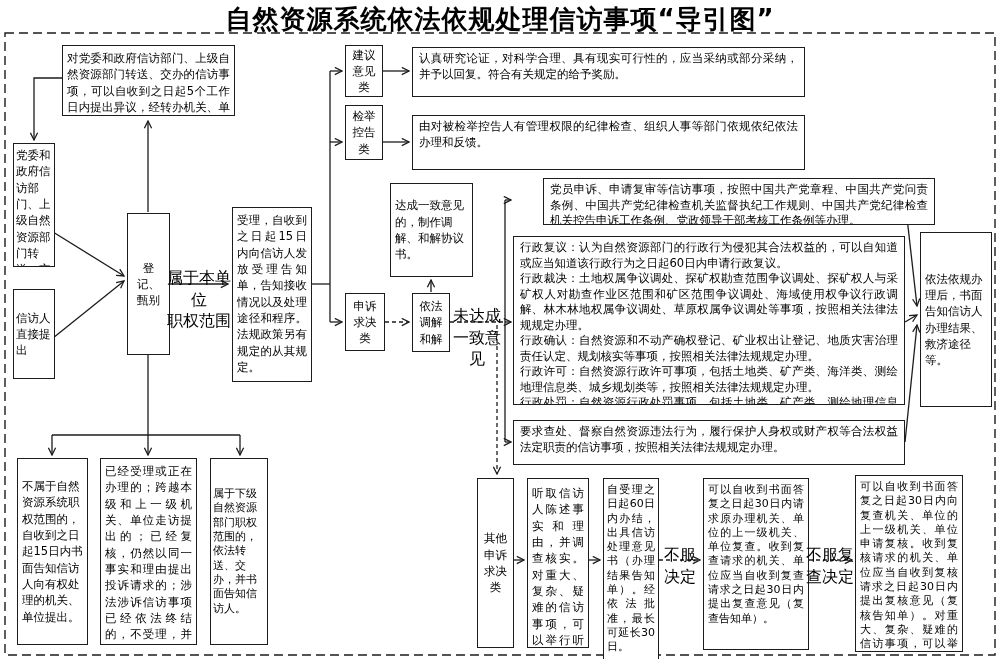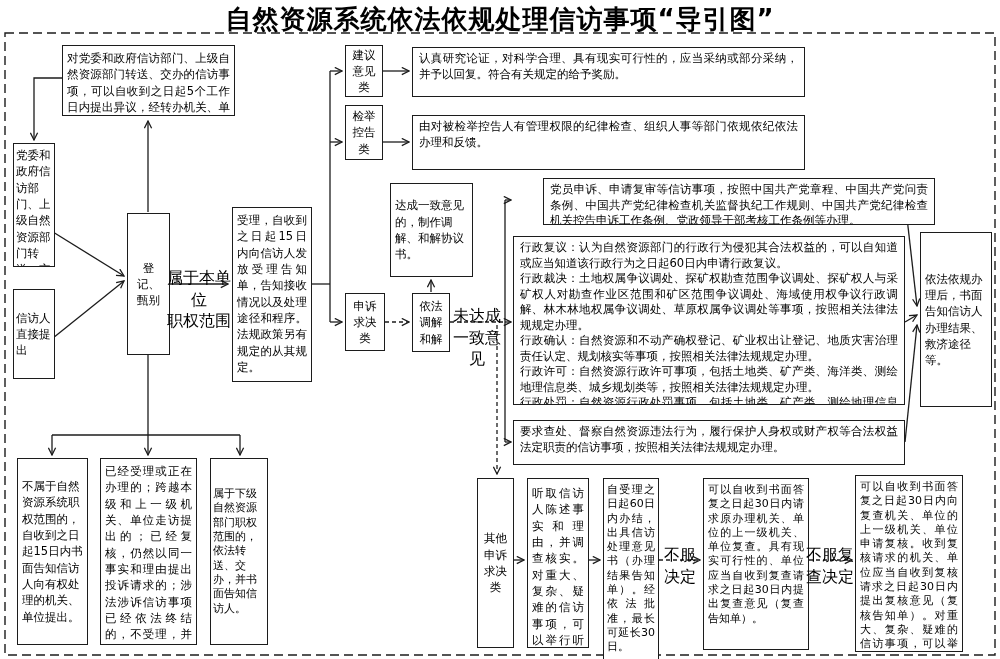--- a/index.html
+++ b/index.html
@@ -120,21 +120,21 @@
   <div class="box ctr jus" style="left:17px;top:458px;width:71px;height:187px;text-align:left;">不属于自然资源系统职权范围的，自收到之日起15日内书面告知信访人向有权处理的机关、单位提出。</div>
   <div class="box jus" style="left:100px;top:458px;width:97px;height:187px;">已经受理或正在办理的；跨越本级和上一级机关、单位走访提出的；已经复核，仍然以同一事实和理由提出投诉请求的；涉法涉诉信访事项已经依法终结的，不受理，并书面告知信访人。</div>
   <div class="box ctr jus sm" style="left:210px;top:458px;width:58px;height:187px;text-align:left;padding:2px;">属于下级自然资源部门职权范围的，依法转送、交办，并书面告知信访人。</div>
 
   <div class="box ctr" style="left:477px;top:478px;width:37px;height:170px;padding:2px;">其他
 申诉
 求决
 类</div>
   <div class="box jus" style="left:527px;top:478px;width:62px;height:170px;padding:6px 4px;">听取信访人陈述事实和理由，并调查核实。对重大、复杂、疑难的信访事项，可以举行听证。</div>
   <div class="box jus sm" style="left:603px;top:478px;width:56px;height:220px;padding:4px 3px;">自受理之日起60日内办结，出具信访处理意见书（办理结果告知单）。经依法批准，最长可延长30日。</div>
-  <div class="box jus sm" style="left:703px;top:478px;width:106px;height:172px;">可以自收到书面答复之日起30日内请求原办理机关、单位的上一级机关、单位复查。具有现实可行性的、单位应当自收到复查请求之日起30日内提出复查意见（复查告知单）。</div>
+  <div class="box jus sm" style="left:703px;top:478px;width:106px;height:172px;">可以自收到书面答复之日起30日内请求原办理机关、单位的上一级机关、单位复查。收到复查请求的机关、单位应当自收到复查请求之日起30日内提出复查意见（复查告知单）。</div>
   <div class="box jus sm" style="left:855px;top:475px;width:108px;height:177px;">可以自收到书面答复之日起30日内向复查机关、单位的上一级机关、单位申请复核。收到复核请求的机关、单位应当自收到复核请求之日起30日内提出复核意见（复核告知单）。对重大、复杂、疑难的信访事项，可以举行听证（听证时间不计入复核办理时间）。</div>
 
   <div class="elabel" style="left:160px;top:267px;width:78px;">属于本单位
 职权范围</div>
   <div class="elabel" style="left:446px;top:305px;width:62px;">未达成
 一致意见</div>
   <div class="elabel" style="left:657px;top:544px;width:46px;">不服
 决定</div>
   <div class="elabel" style="left:805px;top:544px;width:50px;">不服复
 查决定</div>

